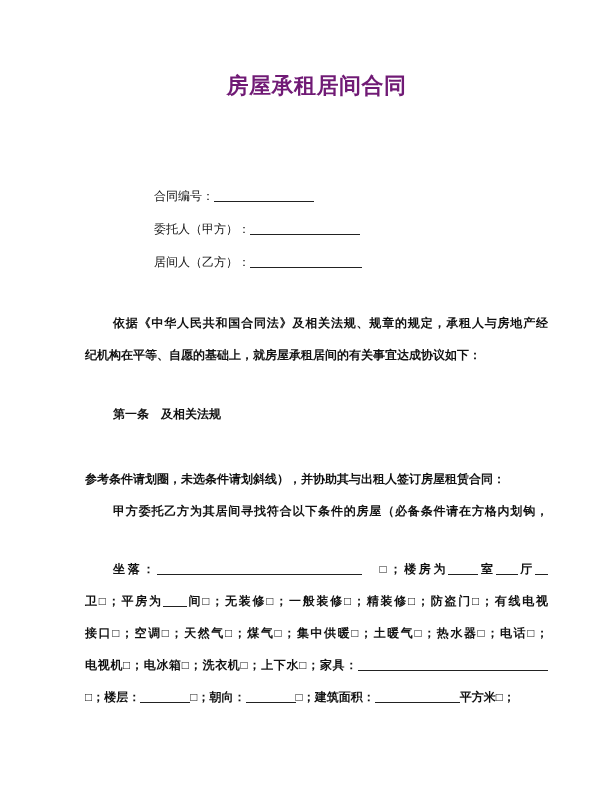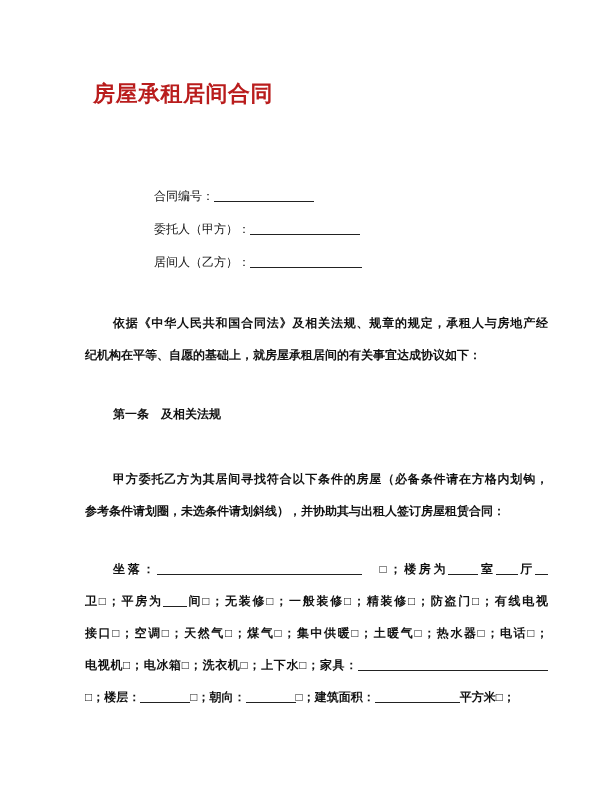--- a/index.html
+++ b/index.html
@@ -15,26 +15,27 @@
     overflow: hidden;
     font-family: "Liberation Serif", "DejaVu Serif", serif;
     font-size: 12px;
     color: #111111;
   }
   .doc-title {
     position: absolute;
     top: 71px;
     left: 85px;
     right: 64px;
-    margin: 8px;
+    margin: 0;
+    text-align: center;
     font-family: "Liberation Sans", "DejaVu Sans", sans-serif;
     font-weight: 700;
     font-size: 22px;
     letter-spacing: 0.5px;
-    color: #b91c1c;
+    color: #701a75;
   }
   .contract-fields {
     position: absolute;
     top: 180px;
     left: 114px;
     margin-left: 40px;
   }
   .field-row {
     line-height: 33px;
     height: 33px;
@@ -81,22 +82,22 @@
 
   <div>
       <div class="para para-intro">
         <div class="line first fill"><span class="run">依据《中华人民共和国合同法》及相关法规、规章的规定，承租人与房地产经</span></div>
         <div class="line"><span class="run">纪机构在平等、自愿的基础上，就房屋承租居间的有关事宜达成协议如下：</span></div>
       </div>
       <div class="para para-article-1-heading">
         <div class="line first"><span class="run">第一条　及相关法规</span></div>
       </div>
       <div class="para para-entrust-intro">
+        <div class="line"><span class="run">参考条件请划圈，未选条件请划斜线），并协助其与出租人签订房屋租赁合同：</span></div>
         <div class="line first fill"><span class="run">甲方委托乙方为其居间寻找符合以下条件的房屋（必备条件请在方格内划钩，</span></div>
-        <div class="line"><span class="run">参考条件请划圈，未选条件请划斜线），并协助其与出租人签订房屋租赁合同：</span></div>
       </div>
       <div class="para para-house-conditions">
         <div class="line first fill"><span class="run">坐落：</span><span class="blank" style="width: 205px;"></span><span class="run">　□；楼房为</span><span class="blank" style="width: 30px;"></span><span class="run">室</span><span class="blank" style="width: 22px;"></span><span class="run">厅</span><span class="blank" style="width: 13px;"></span></div>
         <div class="line fill"><span class="run">卫□；平房为</span><span class="blank" style="width: 24px;"></span><span class="run">间□；无装修□；一般装修□；精装修□；防盗门□；有线电视</span></div>
         <div class="line fill"><span class="run">接口□；空调□；天然气□；煤气□；集中供暖□；土暖气□；热水器□；电话□；</span></div>
         <div class="line fill"><span class="run">电视机□；电冰箱□；洗衣机□；上下水□；家具：</span><span class="blank" style="width: 190px;"></span></div>
         <div class="line"><span class="run">□；楼层：</span><span class="blank" style="width: 50px;"></span><span class="run">□；朝向：</span><span class="blank" style="width: 50px;"></span><span class="run">□；建筑面积：</span><span class="blank" style="width: 85px;"></span><span class="run">平方米□；</span></div>
       </div>
     </div>
 </div>

